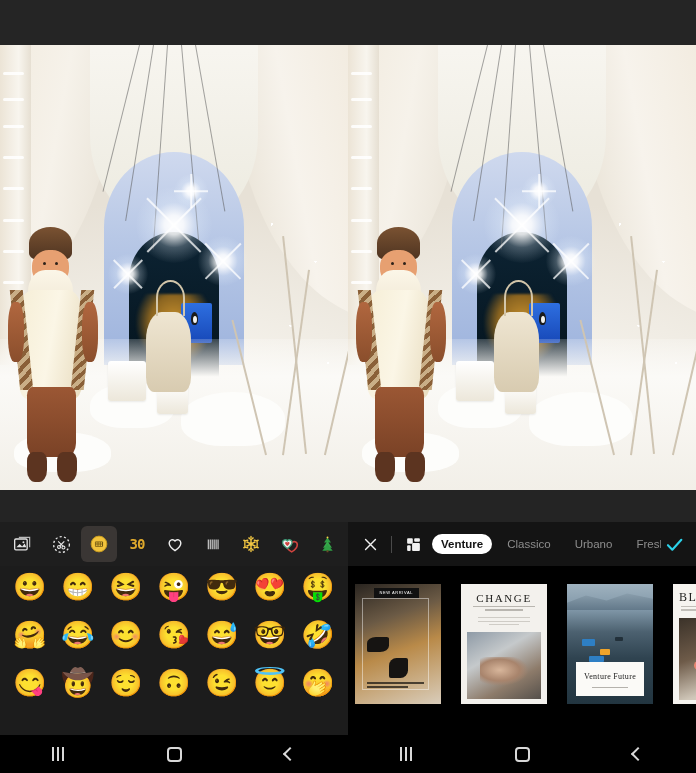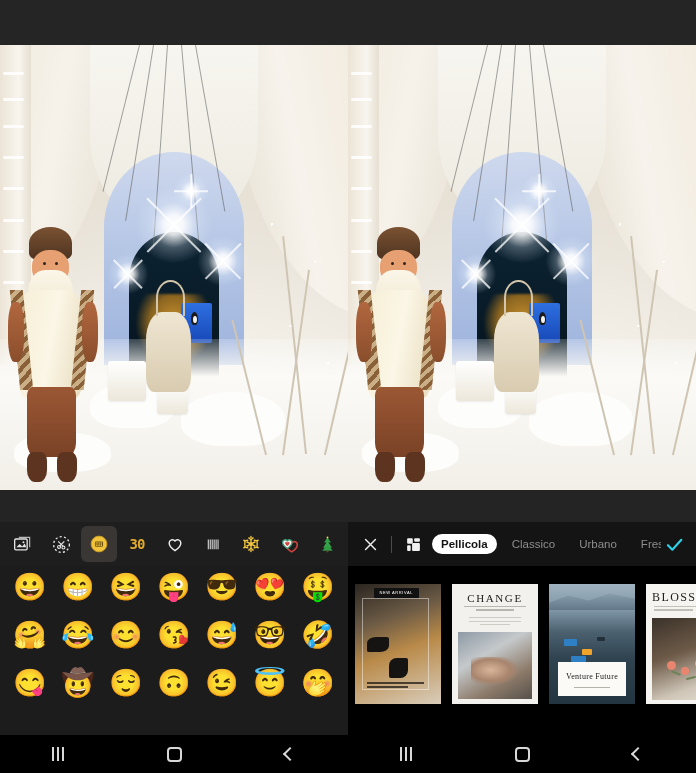--- a/index.html
+++ b/index.html
@@ -126,21 +126,21 @@
   .rt-bar { position:absolute; left:0; top:522px; width:348px; height:44px;
     background:#141414; display:flex; align-items:center; padding:0 9px; }
   .rt-icon { width:26px; height:26px; display:flex; align-items:center; justify-content:center; flex:none; }
   .rt-div { width:1px; height:17px; background:#4a4a4a; margin:0 8px; flex:none; }
   .rt-tabs { display:flex; align-items:center; gap:6px; flex:1; overflow:hidden; margin-left:6px; }
   .rt-tab { font-size:11.5px; color:#8d8d8d; padding:4px 9px; border-radius:11px; white-space:nowrap; flex:none; }
   .rt-tab.active { background:#ffffff; color:#141414; font-weight:bold; }
 
   
   .tpl-strip { position:absolute; left:0; top:566px; width:348px; height:169px;
-    background:#000; display:flex; gap:11px; padding:18px 0 0 7px; overflow:hidden; }
+    background:#000; display:flex; gap:20px; padding:18px 0 0 7px; overflow:hidden; }
   .tpl { width:86px; height:120px; flex:none; position:relative; overflow:hidden; background:#1b1b1b;
     box-shadow:0 0 0 1px #000; }
 
   .t1 { background:linear-gradient(160deg,#2a2520 0%,#6b5a45 30%,#b98a49 55%,#d9cdbb 100%); }
   .t1 .badge { position:absolute; left:22%; top:4px; width:52%; height:10px; background:#111; }
   .t1 .badge span { color:#fff; font-size:4px; letter-spacing:.6px; display:block; text-align:center; line-height:10px; }
   .t1 .frame { position:absolute; left:8%; top:12%; width:78%; height:76%; border:1px solid rgba(255,255,255,.45); }
   .t1 .shoe { position:absolute; background:#161412; border-radius:40% 10% 40% 10%; }
   .t1 .cap { position:absolute; left:14%; bottom:12%; width:66%; }
   .t1 .cap i { display:block; height:2px; background:rgba(30,25,20,.75); margin-bottom:2px; }
@@ -493,21 +493,21 @@
       <div class="rt-icon">
         <svg width="17" height="17" viewBox="0 0 24 24">
           <rect x="3" y="3" width="8" height="8" rx="1.4" fill="#f0f0f0"></rect>
           <rect x="13" y="3" width="8" height="5" rx="1.4" fill="#f0f0f0"></rect>
           <rect x="3" y="13" width="5" height="8" rx="1.4" fill="#f0f0f0"></rect>
           <rect x="10" y="10" width="11" height="11" rx="1.4" fill="#f0f0f0"></rect>
         </svg>
       </div>
 
       <div class="rt-tabs">
-        <div class="rt-tab active">Pellicola</div>
+        <div class="rt-tab active">Venture</div>
         <div class="rt-tab">Classico</div>
         <div class="rt-tab">Urbano</div>
         <div class="rt-tab">Fresh</div>
 
       </div>
 
       <div class="rt-icon">
         <svg width="21" height="21" viewBox="0 0 24 24">
           <path d="M4.5 12.8l5 5.2L19.8 6.6" fill="none" stroke="#2bd2ea" stroke-width="2.4" stroke-linecap="round" stroke-linejoin="round"></path>
         </svg>

